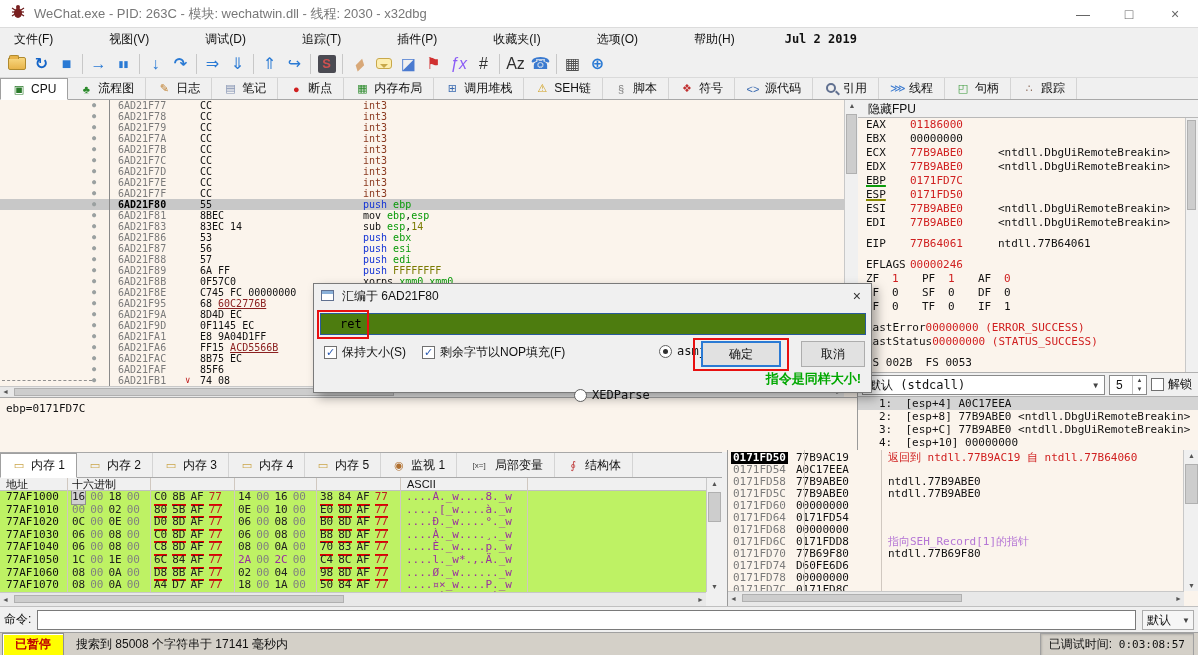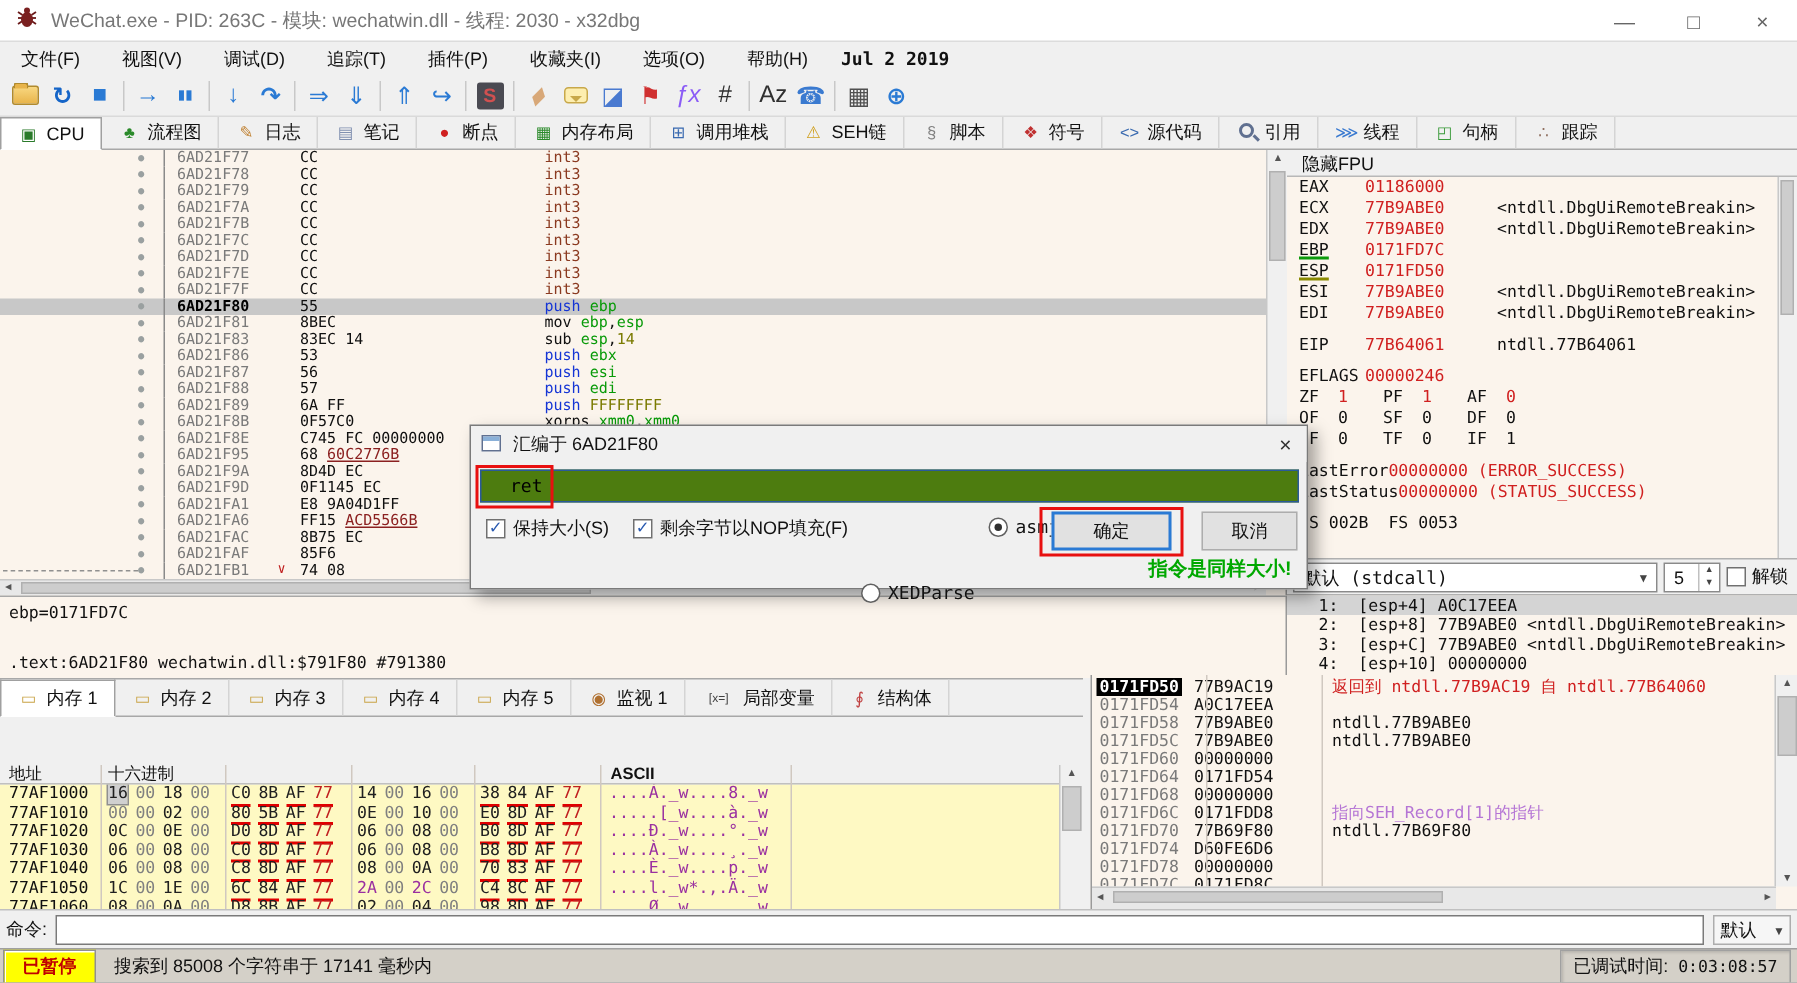--- a/index.html
+++ b/index.html
@@ -8,21 +8,21 @@
        font-family:"Liberation Sans","DejaVu Sans",sans-serif;font-size:12px;color:#111;}
 
   
   .titlebar{position:absolute;left:0;top:0;width:100%;height:28px;background:#fff;border-bottom:1px solid #dcdcdc;display:flex;align-items:center;}
   .titlebar .bug{margin:0 8px 0 10px;}
   .titletext{color:#777;font-size:13px;}
   .wctrl{position:absolute;top:0;height:28px;width:46px;text-align:center;line-height:28px;color:#666;font-size:14px;}
   .wmin{right:92px}.wmax{right:46px}.wclose{right:0}
 
   
-  .menubar{position:absolute;left:0;top:28px;width:100%;height:22px;background:#f0f0f0;display:flex;align-items:center;}
+  .menubar{position:absolute;left:0;top:28px;width:100%;height:22px;background:#f0f0f0;display:flex;align-items:center;gap:28px;}
   .mitem{padding:0 14px;line-height:22px;}
   .mdate{font-weight:bold;font-family:"DejaVu Sans Mono",monospace;padding-left:8px;}
 
   
   .toolbar{position:absolute;left:0;top:50px;width:100%;height:28px;background:#f0f0f0;display:flex;align-items:center;padding-left:4px;border-bottom:1px solid #dadada;}
   .tbtn{width:25px;height:24px;display:flex;align-items:center;justify-content:center;font-size:16px;cursor:default;}
   .tsep{width:1px;height:20px;background:#c8c8c8;margin:0 3px;}
   .tsmall{font-size:9px;letter-spacing:0px;font-weight:bold;}
   .trot{transform:rotate(-45deg);}
   .ic-folder{width:18px;height:13px;background:linear-gradient(#f8d780,#e8b44a);border:1px solid #b08a2e;border-radius:2px;position:relative;}
@@ -89,21 +89,21 @@
   .argrows{position:absolute;left:0;top:296px;width:100%;height:56px;background:#fbf4ec;border-top:1px solid #b0b0b0;font-family:"DejaVu Sans Mono",monospace;font-size:11px;overflow:hidden;}
   .arow{height:13px;line-height:13px;padding-left:21px;white-space:pre;}
   .arow.sel{background:#d4d4d4;}
 
   
   .memtabs{position:absolute;left:0;top:452px;width:722px;height:26px;background:#f0f0f0;border-top:1px solid #a8a8a8;border-bottom:1px solid #a8a8a8;display:flex;align-items:flex-end;}
   .memtabs .vtab{height:24px;}
   .memtabs .vtab.active{height:25px;}
 
   
-  .mempanel{position:absolute;left:0;top:478px;width:722px;height:128px;background:#fef9c3;margin-top:32px;}
+  .mempanel{position:absolute;left:0;top:478px;width:722px;height:128px;background:#bef264;}
   .memhdr{position:absolute;left:0;top:0;width:706px;height:13px;background:#f0f0f0;border-bottom:1px solid #c0c0c0;font-size:11px;line-height:13px;}
   .memhdr span{position:absolute;top:0;}
   .memrows{position:absolute;left:0;top:13px;width:706px;height:101px;overflow:hidden;font-family:"DejaVu Sans Mono",monospace;font-size:11px;}
   .mrow{position:relative;height:12.6px;line-height:12.6px;white-space:pre;}
   .maddr{position:absolute;left:6px;color:#101010;}
   .mgroup{position:absolute;top:0;}
   .mbyte{display:inline-block;margin-right:5px;}
   .mb-z{color:#808080;}.mb-p{color:#9a30a0;}.mb-k{color:#202020;}
   .mgroup.ptr .mbyte{border-bottom:2px solid #e00000;color:#202020;}
   .mgroup.ptr .mbyte:last-child{color:#c02020;}
@@ -337,27 +337,27 @@
     </div>
     <div class="dhscroll">
       <span class="sb-arrow" style="left:2px;top:1px;">◄</span>
       <span class="sb-arrow" style="right:2px;top:1px;">►</span>
       <div class="thumbh" style="left:14px;width:380px;"></div>
     </div>
   </div>
 
   <div class="infopanel">
     <div class="infoline1">ebp=0171FD7C</div>
-    <div class="infoline2">.text:6AD21F80 wechatwin.dll:$791F80 #791380</div>
   </div>
 
   <div class="regpanel">
     <div class="reghdr">隐藏FPU</div>
     <div class="regrows" id="regrows">
         <div class="rrow"><span class="rname">EAX</span><span class="rval cr">01186000</span></div>
+        <div class="rrow"><span class="rname">EBX</span><span class="rval ck">00000000</span></div>
         <div class="rrow"><span class="rname">ECX</span><span class="rval cr">77B9ABE0</span><span class="ck">&lt;ntdll.DbgUiRemoteBreakin&gt;</span></div>
         <div class="rrow"><span class="rname">EDX</span><span class="rval cr">77B9ABE0</span><span class="ck">&lt;ntdll.DbgUiRemoteBreakin&gt;</span></div>
         <div class="rrow"><span class="rname nug">EBP</span><span class="rval cr">0171FD7C</span></div>
         <div class="rrow"><span class="rname nuo">ESP</span><span class="rval cr">0171FD50</span></div>
         <div class="rrow"><span class="rname">ESI</span><span class="rval cr">77B9ABE0</span><span class="ck">&lt;ntdll.DbgUiRemoteBreakin&gt;</span></div>
         <div class="rrow"><span class="rname">EDI</span><span class="rval cr">77B9ABE0</span><span class="ck">&lt;ntdll.DbgUiRemoteBreakin&gt;</span></div>
         <div class="rgap"></div>
         <div class="rrow"><span class="rname">EIP</span><span class="rval cr">77B64061</span><span class="ck">ntdll.77B64061</span></div>
         <div class="rgap"></div>
         <div class="rrow"><span class="rname">EFLAGS</span><span class="rval cr">00000246</span></div>
@@ -421,21 +421,21 @@
       <div class="vtab">
         <span class="ticon" style="color: rgb(192, 64, 64);">∮</span>
         <span>结构体</span>
       </div>
     </div>
 
   <div class="mempanel">
     <div class="memhdr" id="memhdr">
         <span style="left: 6px;">地址</span>
         <span style="left: 72px;">十六进制</span>
-        <span style="left: 407px; font-weight: bold;">ASCII</span>
+        <span style="left: 407px;">ASCII</span>
       </div>
     <div class="memrows" id="memrows">
         <div class="mrow"><span class="maddr">77AF1000</span><span class="mgroup" style="left: 72px;"><span class="mbyte mb-k selb">16</span><span class="mbyte mb-z">00</span><span class="mbyte mb-k">18</span><span class="mbyte mb-z">00</span></span><span class="mgroup ptr" style="left: 154px;"><span class="mbyte ">C0</span><span class="mbyte ">8B</span><span class="mbyte ">AF</span><span class="mbyte ">77</span></span><span class="mgroup" style="left: 238px;"><span class="mbyte mb-k">14</span><span class="mbyte mb-z">00</span><span class="mbyte mb-k">16</span><span class="mbyte mb-z">00</span></span><span class="mgroup ptr" style="left: 320px;"><span class="mbyte ">38</span><span class="mbyte ">84</span><span class="mbyte ">AF</span><span class="mbyte ">77</span></span><span class="mascii">....À._w....8._w</span></div>
         <div class="mrow"><span class="maddr">77AF1010</span><span class="mgroup" style="left: 72px;"><span class="mbyte mb-z">00</span><span class="mbyte mb-z">00</span><span class="mbyte mb-k">02</span><span class="mbyte mb-z">00</span></span><span class="mgroup ptr" style="left: 154px;"><span class="mbyte ">80</span><span class="mbyte ">5B</span><span class="mbyte ">AF</span><span class="mbyte ">77</span></span><span class="mgroup" style="left: 238px;"><span class="mbyte mb-k">0E</span><span class="mbyte mb-z">00</span><span class="mbyte mb-k">10</span><span class="mbyte mb-z">00</span></span><span class="mgroup ptr" style="left: 320px;"><span class="mbyte ">E0</span><span class="mbyte ">8D</span><span class="mbyte ">AF</span><span class="mbyte ">77</span></span><span class="mascii">.....[_w....à._w</span></div>
         <div class="mrow"><span class="maddr">77AF1020</span><span class="mgroup" style="left: 72px;"><span class="mbyte mb-k">0C</span><span class="mbyte mb-z">00</span><span class="mbyte mb-k">0E</span><span class="mbyte mb-z">00</span></span><span class="mgroup ptr" style="left: 154px;"><span class="mbyte ">D0</span><span class="mbyte ">8D</span><span class="mbyte ">AF</span><span class="mbyte ">77</span></span><span class="mgroup" style="left: 238px;"><span class="mbyte mb-k">06</span><span class="mbyte mb-z">00</span><span class="mbyte mb-k">08</span><span class="mbyte mb-z">00</span></span><span class="mgroup ptr" style="left: 320px;"><span class="mbyte ">B0</span><span class="mbyte ">8D</span><span class="mbyte ">AF</span><span class="mbyte ">77</span></span><span class="mascii">....Ð._w....°._w</span></div>
         <div class="mrow"><span class="maddr">77AF1030</span><span class="mgroup" style="left: 72px;"><span class="mbyte mb-k">06</span><span class="mbyte mb-z">00</span><span class="mbyte mb-k">08</span><span class="mbyte mb-z">00</span></span><span class="mgroup ptr" style="left: 154px;"><span class="mbyte ">C0</span><span class="mbyte ">8D</span><span class="mbyte ">AF</span><span class="mbyte ">77</span></span><span class="mgroup" style="left: 238px;"><span class="mbyte mb-k">06</span><span class="mbyte mb-z">00</span><span class="mbyte mb-k">08</span><span class="mbyte mb-z">00</span></span><span class="mgroup ptr" style="left: 320px;"><span class="mbyte ">B8</span><span class="mbyte ">8D</span><span class="mbyte ">AF</span><span class="mbyte ">77</span></span><span class="mascii">....À._w....¸._w</span></div>
         <div class="mrow"><span class="maddr">77AF1040</span><span class="mgroup" style="left: 72px;"><span class="mbyte mb-k">06</span><span class="mbyte mb-z">00</span><span class="mbyte mb-k">08</span><span class="mbyte mb-z">00</span></span><span class="mgroup ptr" style="left: 154px;"><span class="mbyte ">C8</span><span class="mbyte ">8D</span><span class="mbyte ">AF</span><span class="mbyte ">77</span></span><span class="mgroup" style="left: 238px;"><span class="mbyte mb-k">08</span><span class="mbyte mb-z">00</span><span class="mbyte mb-k">0A</span><span class="mbyte mb-z">00</span></span><span class="mgroup ptr" style="left: 320px;"><span class="mbyte ">70</span><span class="mbyte ">83</span><span class="mbyte ">AF</span><span class="mbyte ">77</span></span><span class="mascii">....È._w....p._w</span></div>
         <div class="mrow"><span class="maddr">77AF1050</span><span class="mgroup" style="left: 72px;"><span class="mbyte mb-k">1C</span><span class="mbyte mb-z">00</span><span class="mbyte mb-k">1E</span><span class="mbyte mb-z">00</span></span><span class="mgroup ptr" style="left: 154px;"><span class="mbyte ">6C</span><span class="mbyte ">84</span><span class="mbyte ">AF</span><span class="mbyte ">77</span></span><span class="mgroup" style="left: 238px;"><span class="mbyte mb-p">2A</span><span class="mbyte mb-z">00</span><span class="mbyte mb-p">2C</span><span class="mbyte mb-z">00</span></span><span class="mgroup ptr" style="left: 320px;"><span class="mbyte ">C4</span><span class="mbyte ">8C</span><span class="mbyte ">AF</span><span class="mbyte ">77</span></span><span class="mascii">....l._w*.,.Ä._w</span></div>
         <div class="mrow"><span class="maddr">77AF1060</span><span class="mgroup" style="left: 72px;"><span class="mbyte mb-k">08</span><span class="mbyte mb-z">00</span><span class="mbyte mb-k">0A</span><span class="mbyte mb-z">00</span></span><span class="mgroup ptr" style="left: 154px;"><span class="mbyte ">D8</span><span class="mbyte ">8B</span><span class="mbyte ">AF</span><span class="mbyte ">77</span></span><span class="mgroup" style="left: 238px;"><span class="mbyte mb-k">02</span><span class="mbyte mb-z">00</span><span class="mbyte mb-k">04</span><span class="mbyte mb-z">00</span></span><span class="mgroup ptr" style="left: 320px;"><span class="mbyte ">98</span><span class="mbyte ">8D</span><span class="mbyte ">AF</span><span class="mbyte ">77</span></span><span class="mascii">....Ø._w......_w</span></div>
         <div class="mrow"><span class="maddr">77AF1070</span><span class="mgroup" style="left: 72px;"><span class="mbyte mb-k">08</span><span class="mbyte mb-z">00</span><span class="mbyte mb-k">0A</span><span class="mbyte mb-z">00</span></span><span class="mgroup ptr" style="left: 154px;"><span class="mbyte ">A4</span><span class="mbyte ">D7</span><span class="mbyte ">AF</span><span class="mbyte ">77</span></span><span class="mgroup" style="left: 238px;"><span class="mbyte mb-k">18</span><span class="mbyte mb-z">00</span><span class="mbyte mb-k">1A</span><span class="mbyte mb-z">00</span></span><span class="mgroup ptr" style="left: 320px;"><span class="mbyte ">50</span><span class="mbyte ">84</span><span class="mbyte ">AF</span><span class="mbyte ">77</span></span><span class="mascii">....¤×_w....P._w</span></div>

